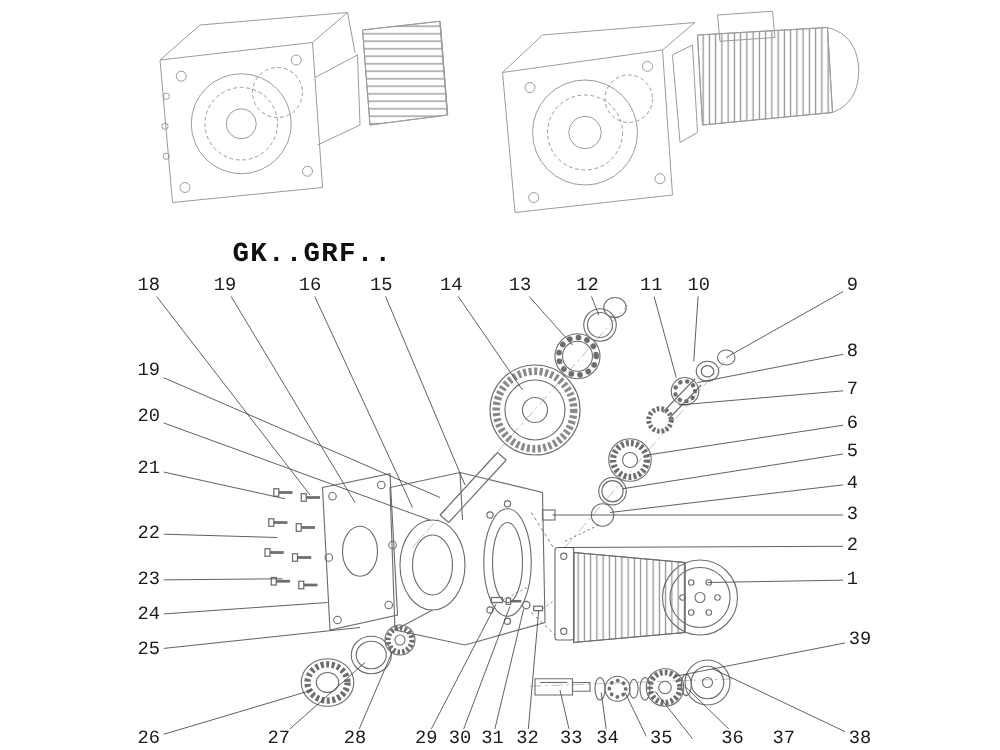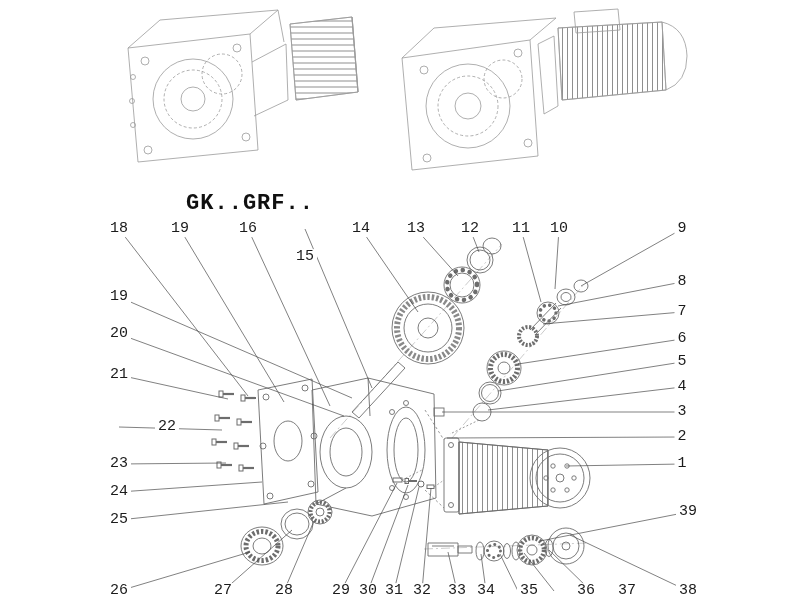--- a/index.html
+++ b/index.html
@@ -309,40 +309,40 @@
     </g>
   </svg>
 
   <div class="variant-title" id="title-left">GK..GRF..</div>
 
 
   <div id="callout-layer">
       <span class="callout" style="left: 119px; top: 229px; text-align: right;">18</span>
       <span class="callout" style="left: 180px; top: 229px;">19</span>
       <span class="callout" style="left: 248px; top: 229px;">16</span>
-      <span class="callout" style="left: 305px; top: 229px; margin-top: 28px;">15</span>
+      <span class="callout" style="left: 305px; top: 229px;">15</span>
       <span class="callout" style="left: 361px; top: 229px;">14</span>
       <span class="callout" style="left: 416px; top: 229px;">13</span>
       <span class="callout" style="left: 470px; top: 229px;">12</span>
       <span class="callout" style="left: 521px; top: 229px;">11</span>
       <span class="callout" style="left: 559px; top: 229px;">10</span>
       <span class="callout" style="left: 682px; top: 229px;">9</span>
       <span class="callout" style="left: 682px; top: 282px;">8</span>
       <span class="callout" style="left: 682px; top: 312px;">7</span>
       <span class="callout" style="left: 682px; top: 339px;">6</span>
       <span class="callout" style="left: 682px; top: 362px;">5</span>
       <span class="callout" style="left: 682px; top: 387px;">4</span>
       <span class="callout" style="left: 682px; top: 412px;">3</span>
       <span class="callout" style="left: 682px; top: 437px;">2</span>
       <span class="callout" style="left: 682px; top: 464px;">1</span>
       <span class="callout" style="left: 688px; top: 512px;">39</span>
       <span class="callout" style="left: 119px; top: 297px;">19</span>
       <span class="callout" style="left: 119px; top: 334px;">20</span>
       <span class="callout" style="left: 119px; top: 375px;">21</span>
-      <span class="callout" style="left: 119px; top: 427px; margin-left: 48px;">22</span>
+      <span class="callout" style="left: 119px; top: 427px;">22</span>
       <span class="callout" style="left: 119px; top: 464px;">23</span>
       <span class="callout" style="left: 119px; top: 492px;">24</span>
       <span class="callout" style="left: 119px; top: 520px;">25</span>
       <span class="callout" style="left: 119px; top: 591px;">26</span>
       <span class="callout" style="left: 223px; top: 591px;">27</span>
       <span class="callout" style="left: 284px; top: 591px;">28</span>
       <span class="callout" style="left: 341px; top: 591px;">29</span>
       <span class="callout" style="left: 368px; top: 591px;">30</span>
       <span class="callout" style="left: 394px; top: 591px;">31</span>
       <span class="callout" style="left: 422px; top: 591px;">32</span>

